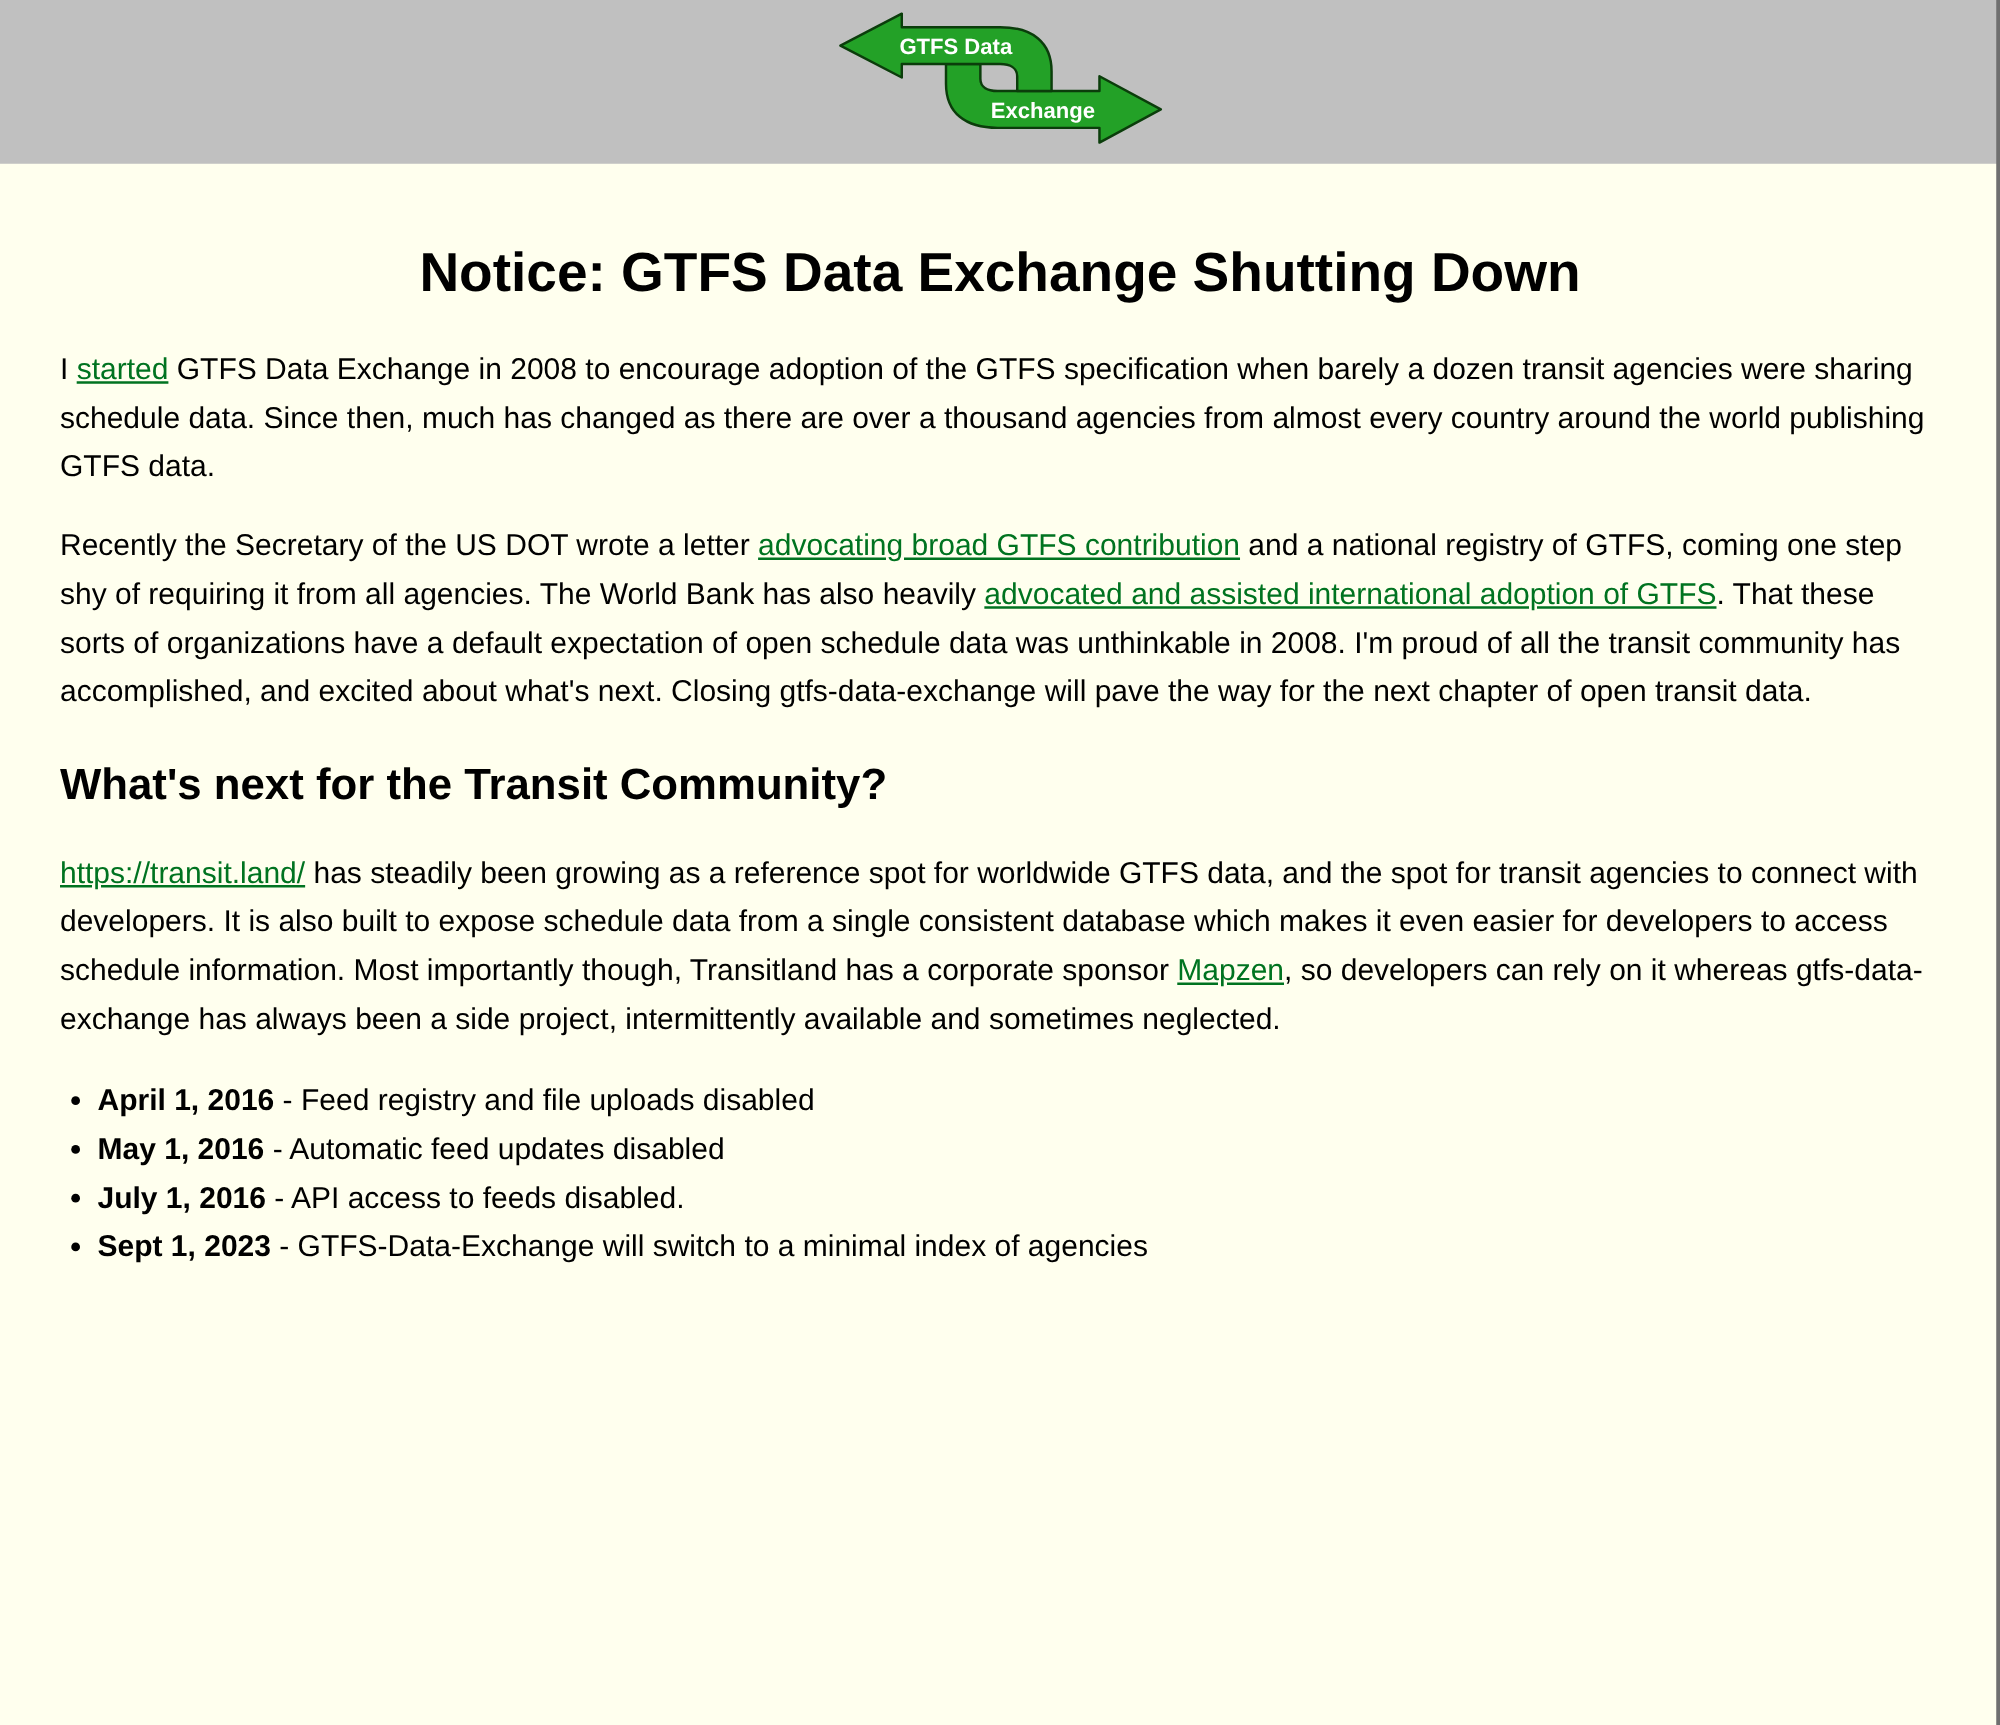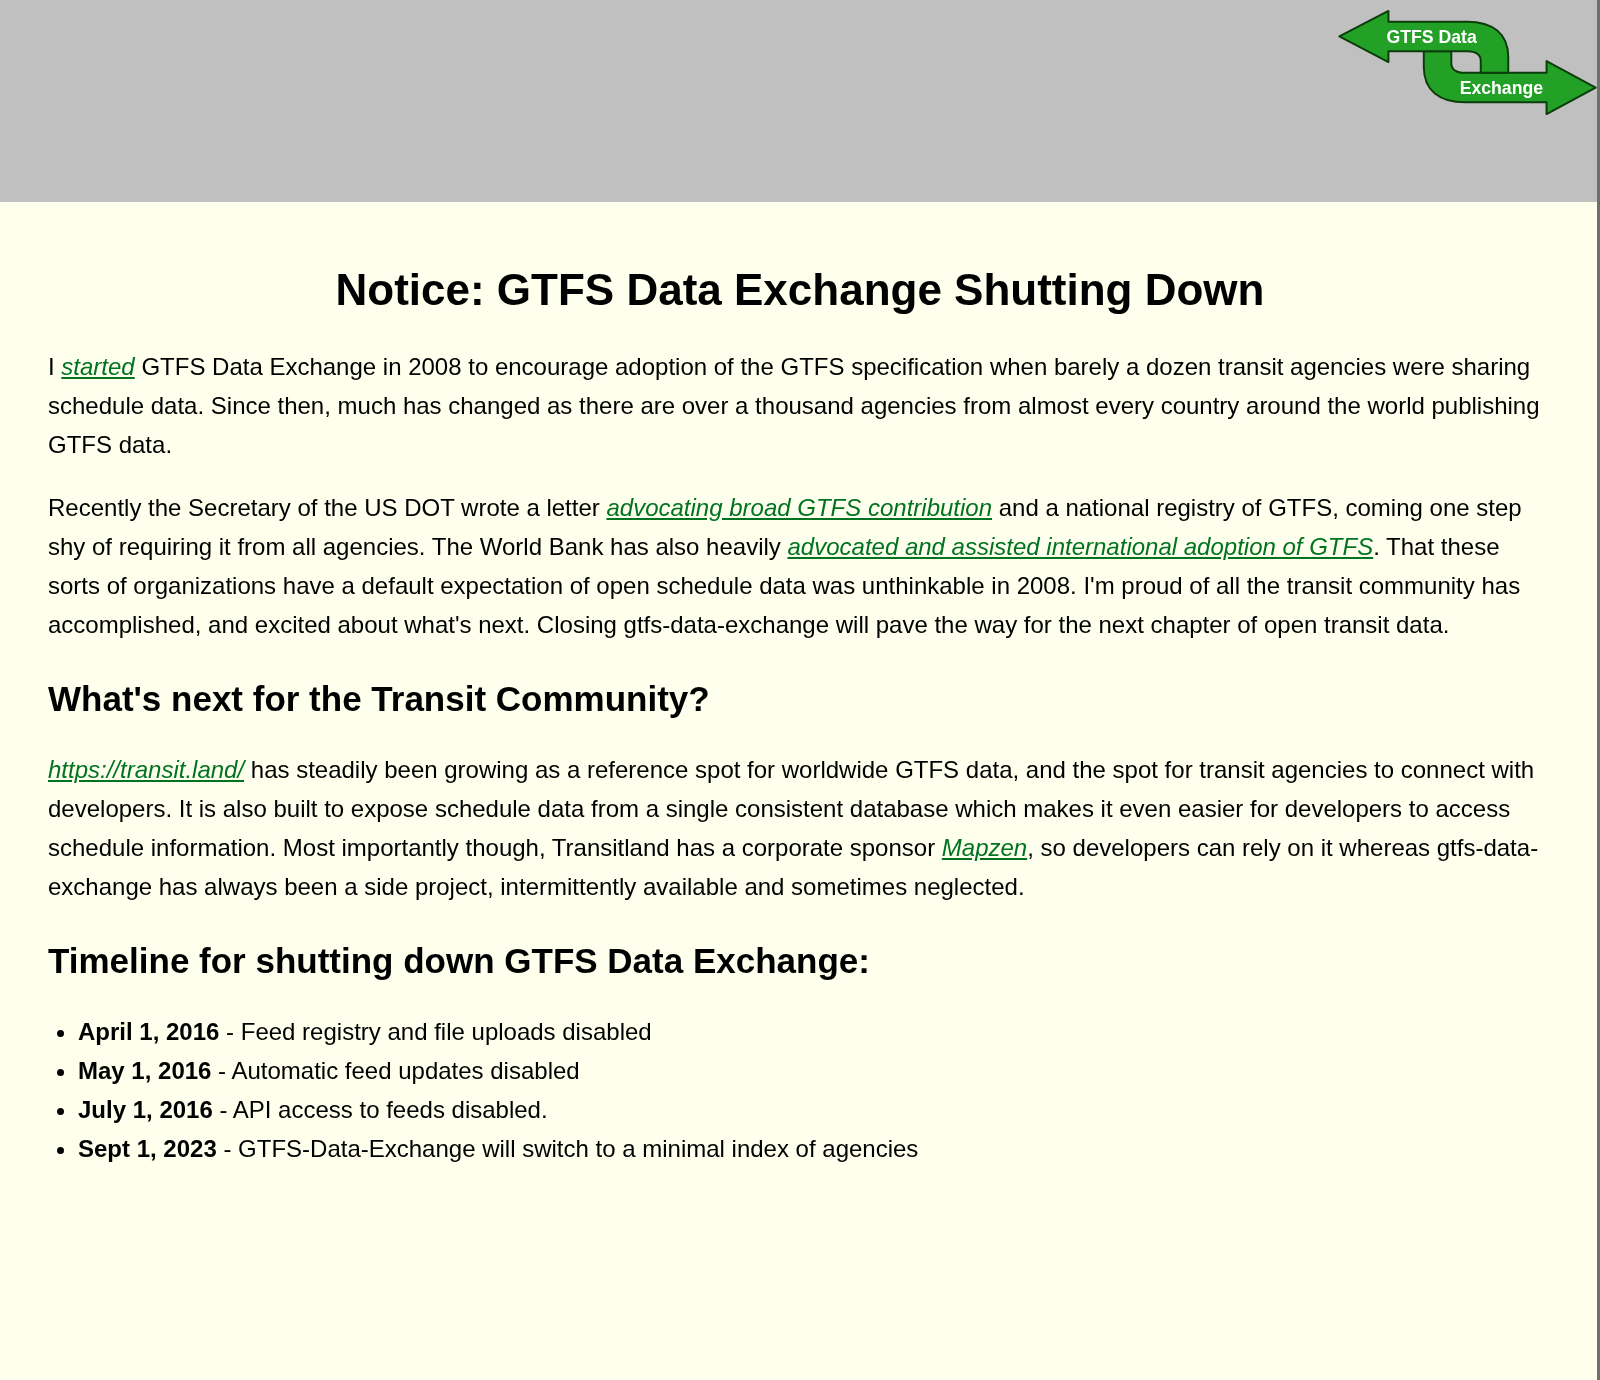--- a/index.html
+++ b/index.html
@@ -25,22 +25,22 @@
   }
   .edge-strip {
     position: fixed;
     top: 0; right: 0;
     width: 3px; height: 100%;
     background: var(--edge);
     z-index: 50;
   }
   header.site-header {
     background: var(--header-bg);
-    height: 202px;
-    text-align: right;
+    height: 131px;
+    text-align: center;
     overflow: hidden;
   }
   svg.logo {
     width: 265px;
     height: 110px;
     margin-top: 8px;
     display: inline-block;
   }
   svg.logo text {
     font-family: "Liberation Sans", "DejaVu Sans", sans-serif;
@@ -63,21 +63,20 @@
     font-size: 35px;
     line-height: 1.2;
     margin: 34px 0 30px 0;
     font-weight: bold;
   }
   p.body-para { margin: 24px 0; }
   .link {
     color: var(--link);
     text-decoration: underline;
     cursor: pointer;
-    font-style: italic;
   }
   ul.timeline {
     margin: 26px 0;
     padding-left: 30px;
   }
   ul.timeline li { list-style-type: disc; }
 </style>
 </head>
 <body>
 
@@ -100,21 +99,20 @@
 
   <p class="body-para"><span>I </span><a class="link">started</a><span> GTFS Data Exchange in 2008 to encourage adoption of the GTFS specification when barely a dozen transit agencies were sharing schedule data. Since then, much has changed as there are over a thousand agencies from almost every country around the world publishing GTFS data.</span></p>
 
   <p class="body-para"><span>Recently the Secretary of the US DOT wrote a letter </span><a class="link">advocating broad GTFS contribution</a><span> and a national registry of GTFS, coming one step shy of requiring it from all agencies. The World Bank has also heavily </span><a class="link">advocated and assisted international adoption of GTFS</a><span>. That these sorts of organizations have a default expectation of open schedule data was unthinkable in 2008. I'm proud of all the transit community has accomplished, and excited about what's next. Closing gtfs-data-exchange will pave the way for the next chapter of open transit data.</span></p>
 
   <h2 class="section-heading">What's next for the Transit Community?</h2>
 
   <p class="body-para"><a class="link">https://transit.land/</a><span> has steadily been growing as a reference spot for worldwide GTFS data, and the spot for transit agencies to connect with developers. It is also built to expose schedule data from a single consistent database which makes it even easier for developers to access schedule information. Most importantly though, Transitland has a corporate sponsor </span><a class="link">Mapzen</a><span>, so developers can rely on it whereas gtfs-data-exchange has always been a side project, intermittently available and sometimes neglected.</span></p>
 
 
-  <h2 class="section-heading">Timeline for shutting down GTFS Data Exchange:</h2>
 
   <ul class="timeline">
     <li><strong>April 1, 2016</strong><span> - Feed registry and file uploads disabled</span></li>
     <li><strong>May 1, 2016</strong><span> - Automatic feed updates disabled</span></li>
     <li><strong>July 1, 2016</strong><span> - API access to feeds disabled.</span></li>
     <li><strong>Sept 1, 2023</strong><span> - GTFS-Data-Exchange will switch to a minimal index of agencies</span></li>
   </ul>
 
 </main>
 

